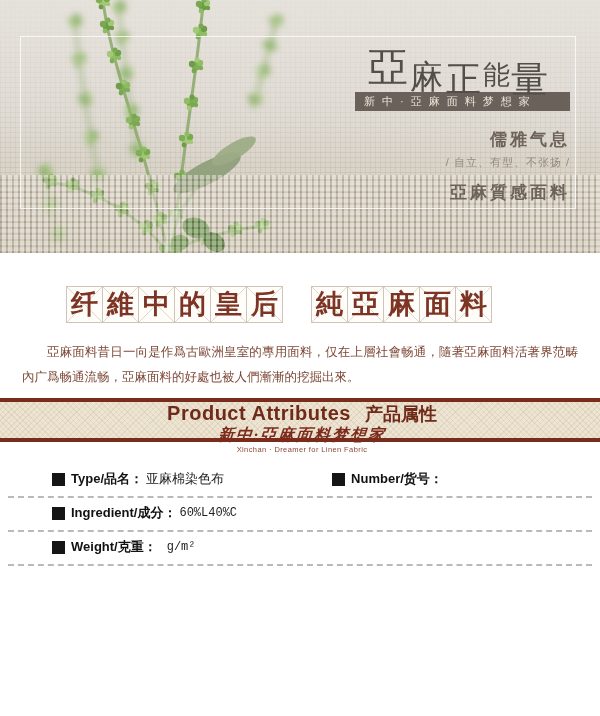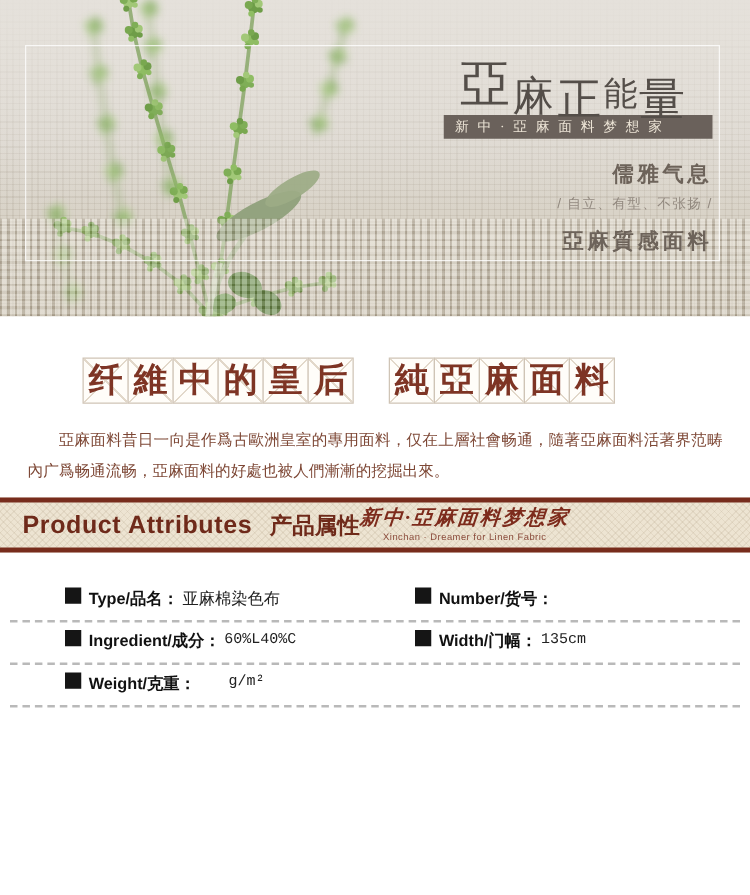--- a/index.html
+++ b/index.html
@@ -57,41 +57,41 @@
   .intro-text { margin:17px 22px 0; font-size:12.5px; line-height:25px; color:#7e4836;
     font-family:"Liberation Serif","DejaVu Serif",serif; text-align:justify; }
   .intro-text p { text-indent:2em; margin-bottom:8px; }
 
   
   .attr-bar { margin-top:7px; height:44px; background:#ede4d2;
     border-top:4px solid #772c1c; border-bottom:4px solid #772c1c;
     background-image:
       repeating-linear-gradient(45deg,  rgba(160,140,110,0.13) 0 1px, transparent 1px 4px),
       repeating-linear-gradient(-45deg, rgba(160,140,110,0.13) 0 1px, transparent 1px 4px);
-    display:flex; align-items:center; padding:0 14px 0 18px; }
+    display:flex; align-items:center; padding:0 14px 0 18px;flex-direction:column; }
   .attr-bar-left { display:flex; align-items:baseline; }
   .sec-title-en { font-size:20px; font-weight:bold; color:#6f2a1a; letter-spacing:0.5px; }
   .sec-title-cn { font-size:18px; font-weight:bold; color:#6f2a1a; margin-left:14px; }
   .brand-logo { text-align:center; line-height:1.1; }
   .logo-cn { font-family:"Liberation Serif","DejaVu Serif",serif; font-style:italic;
     font-weight:700; font-size:16px; color:#7d2b1c; letter-spacing:2px; transform:skewX(-5deg); }
   .logo-en { font-size:7.5px; color:#8a4a3a; letter-spacing:0.4px; margin-top:2px; }
 
   
   .attr-table { margin:22px 8px 0; }
   .attr-row { display:flex; align-items:center; padding:6px 0 8px;
     border-bottom:2px dashed #b9b9b9; }
-  .attr-cell { display:flex; }
+  .attr-cell { display:flex; align-items:center; }
   .cell-left { width:55.5%; padding-left:44px; }
   .cell-right { flex:1; }
   .sq { width:13px; height:13px; background:#151515; margin-right:6px; flex:none; }
   .attr-label { font-size:13px; font-weight:bold; color:#111; white-space:nowrap; }
   .attr-value { font-size:13px; color:#222; margin-left:3px; white-space:nowrap; }
   .val-tech { font-family:"Liberation Mono","DejaVu Sans Mono",monospace; font-size:12px; }
-  .val-gap { margin-left:26px; }
+  .val-gap { margin-left:10px; }
 </style>
 </head>
 <body>
 
 <div class="banner">
   <div class="haze"></div>
 
   <svg id="plant-svg" class="plants" width="600" height="253" viewBox="0 0 600 253">
     <defs>
       <filter id="pb" x="-40%" y="-40%" width="180%" height="180%">
@@ -480,25 +480,20 @@
       <span class="attr-label">Number/货号：</span>
       <span class="attr-value"></span>
     </div>
   </div>
   <div class="attr-row">
     <div class="attr-cell cell-left">
       <span class="sq"></span>
       <span class="attr-label">Ingredient/成分：</span>
       <span class="attr-value val-tech">60%L40%C</span>
     </div>
-    <div class="attr-cell cell-right">
-      <span class="sq"></span>
-      <span class="attr-label">Width/门幅：</span>
-      <span class="attr-value val-tech">135cm</span>
-    </div>
   </div>
   <div class="attr-row">
     <div class="attr-cell cell-left">
       <span class="sq"></span>
       <span class="attr-label">Weight/克重：</span>
       <span class="attr-value val-tech val-gap">g/m²</span>
     </div>
   </div>
 </div>
 

